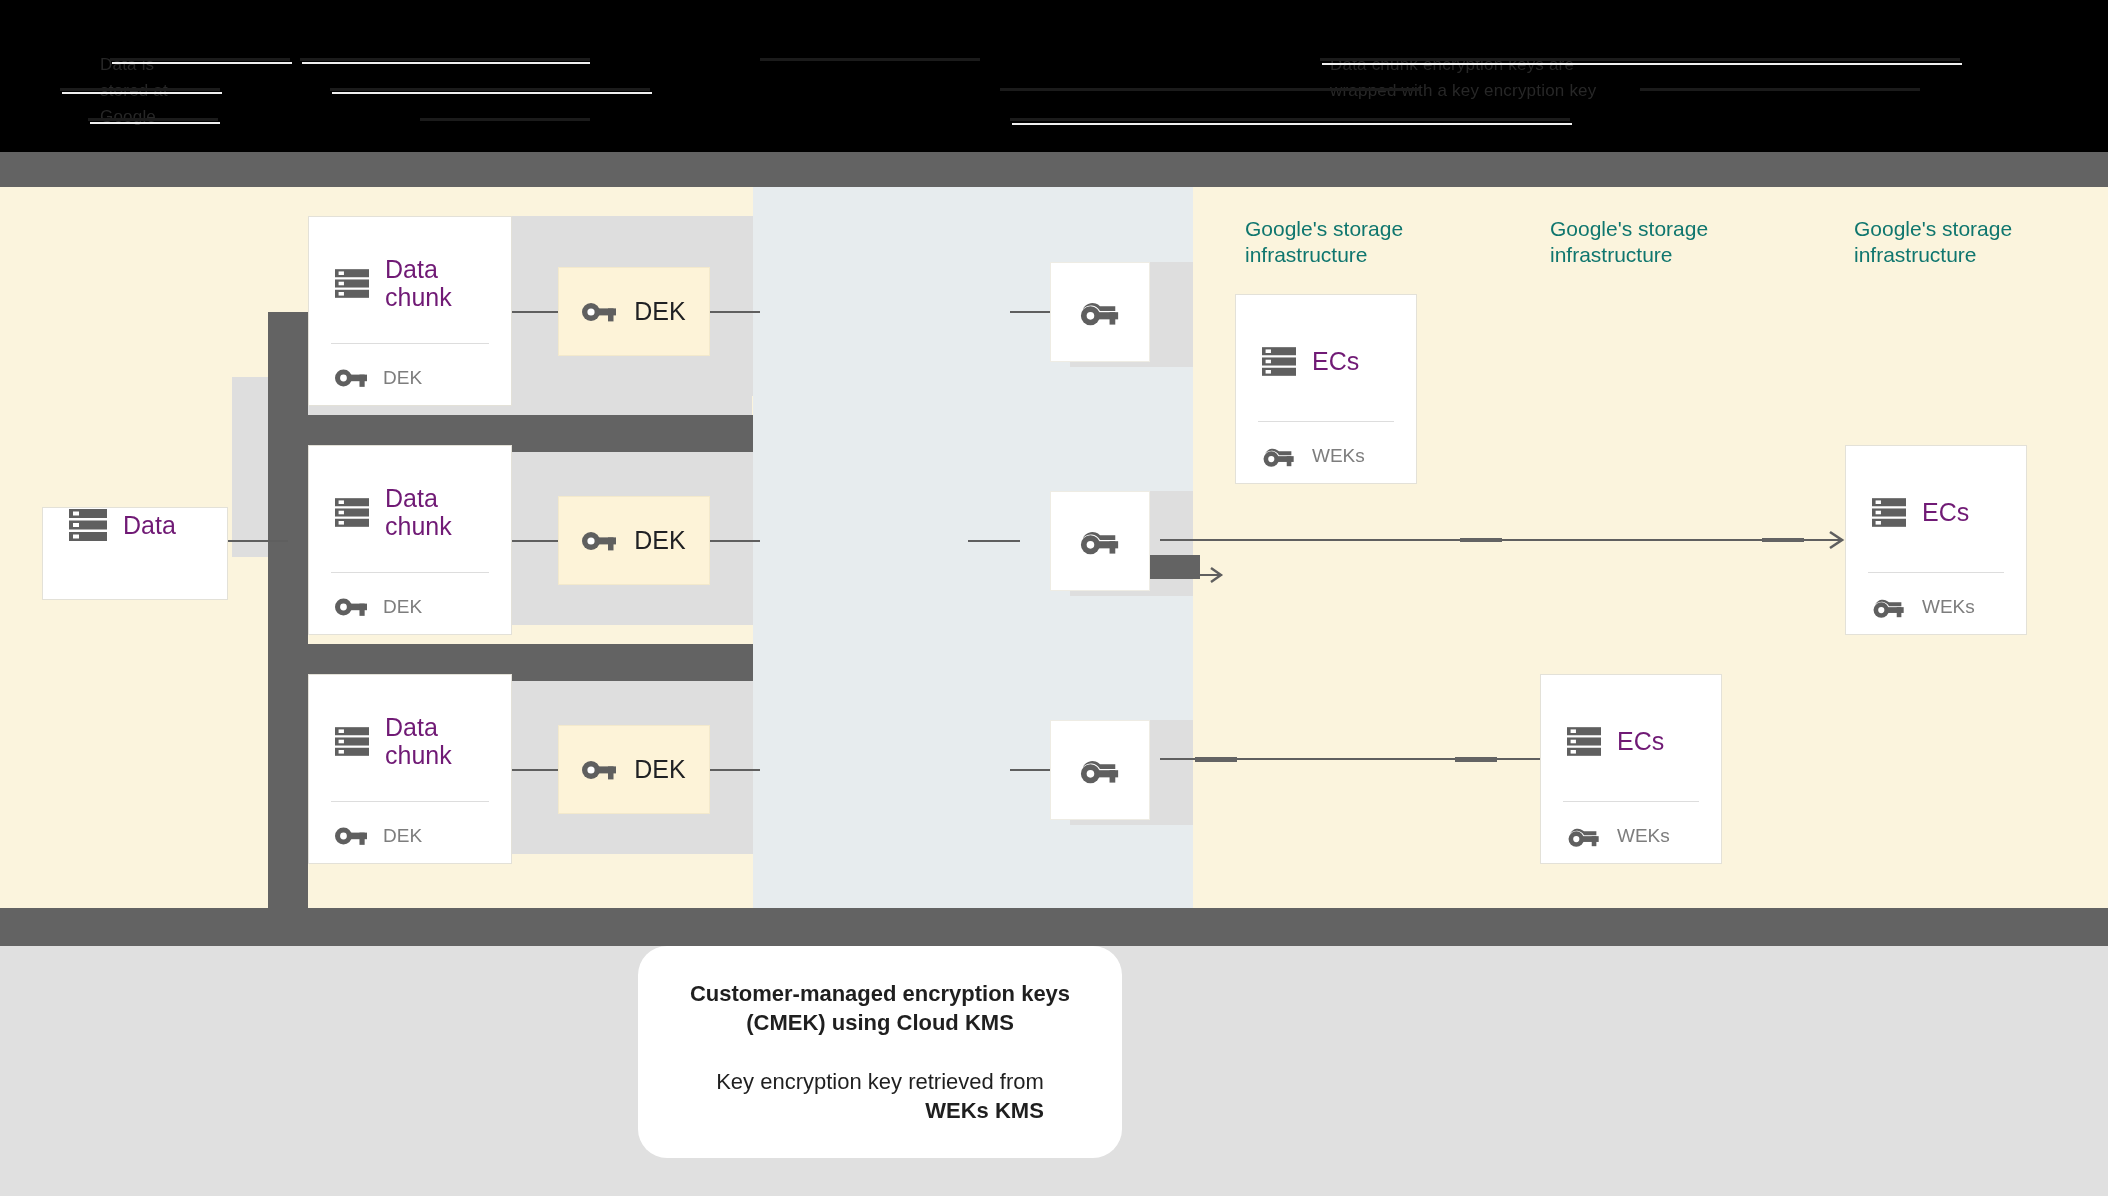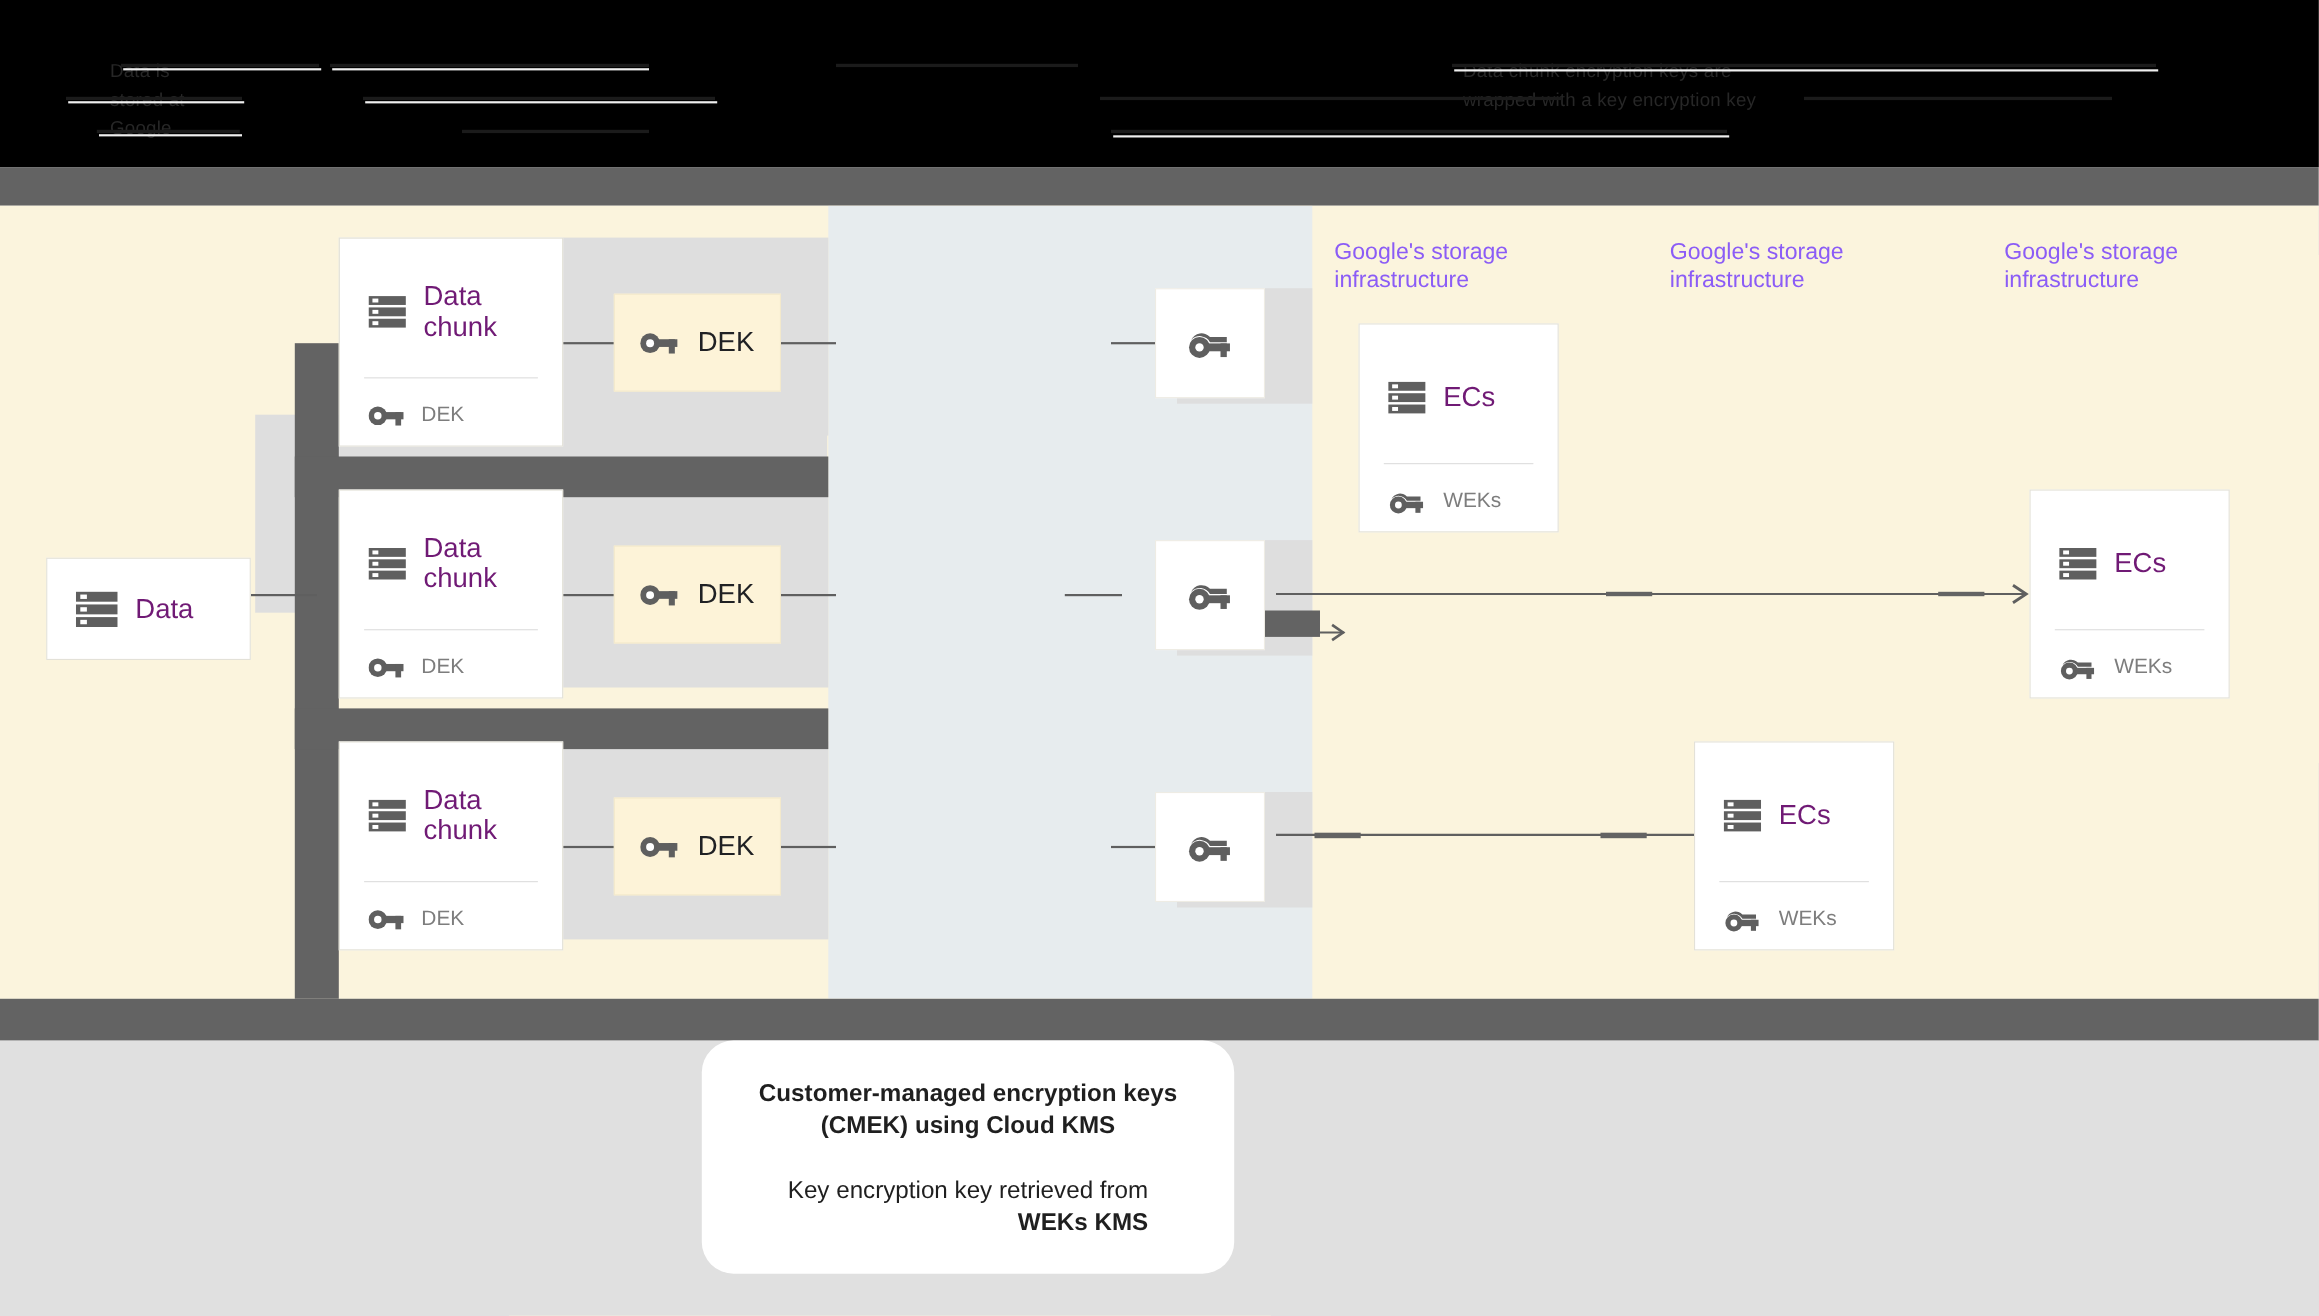--- a/index.html
+++ b/index.html
@@ -36,21 +36,21 @@
   .label-md{font-size:25px;color:#202124;}
 
   .dek-box{background:#fdf3d8;border:1px solid #f3e9cc;box-sizing:border-box;
      display:flex;align-items:center;justify-content:center;gap:18px;}
   .kek-box{background:#ddeee6;border:1px solid #d3e4dc;box-sizing:border-box;
      display:flex;align-items:center;justify-content:center;gap:18px;}
   .keycard{background:#fff;border:1px solid #eeece4;box-sizing:border-box;
      display:flex;align-items:center;justify-content:center;}
 
   .stack-icon{display:block;}
-  .infra-label{font-size:21px;line-height:26px;color:#8b5cf6;white-space:pre-line;}
+  .infra-label{font-size:21px;line-height:26px;color:#0f766e;white-space:pre-line;margin-left:32px;}
 
   .connector{background:#5f5f5f;height:2px;}
   .occl{background:#636363;}
 
   
   #gray-band-bottom{left:0;top:908px;width:2108px;height:38px;background:#636363;}
   #bottom-area{left:0;top:946px;width:2108px;height:250px;background:#e0e0e0;}
   #caption{left:638px;top:946px;width:484px;height:212px;background:#fff;
       display:flex;flex-direction:column;align-items:center;justify-content:center;
       text-align:center;box-sizing:border-box;padding:0 28px;border-radius:29px;}
@@ -134,21 +134,21 @@
     <line x1="0" y1="10" x2="452" y2="10" stroke="#5f5f5f" stroke-width="2"></line>
     <polyline points="441,3 452,10 441,17" fill="none" stroke="#5f5f5f" stroke-width="2.4"></polyline>
   </svg>
 
   <div class="abs occl" style="left:1100px;top:368px;width:100px;height:24px;"></div>
   <div class="abs occl" style="left:1460px;top:351px;width:42px;height:4px;"></div>
   <div class="abs occl" style="left:1762px;top:351px;width:42px;height:4px;"></div>
   <div class="abs occl" style="left:1195px;top:570px;width:42px;height:5px;"></div>
   <div class="abs occl" style="left:1455px;top:570px;width:42px;height:5px;"></div>
 
-  <div class="abs card" style="left:42px;top:320px;width:186px;height:93px;display:flex;align-items:center;">
+  <div class="abs card" style="left:42px;top:320px;width:186px;height:93px;display:flex;align-items:flex-start;">
     <div class="row" style="width:100%;">
       <svg class="stack-icon" width="38" height="34" viewBox="0 0 38 34">
         <rect x="0" y="1" width="38" height="9" fill="#5f5f5f"></rect>
           <rect x="4" y="3.5" width="6" height="4" fill="#fff"></rect>
         <rect x="0" y="12.5" width="38" height="9" fill="#5f5f5f"></rect>
           <rect x="4" y="15" width="6" height="4" fill="#fff"></rect>
         <rect x="0" y="24" width="38" height="9" fill="#5f5f5f"></rect>
           <rect x="4" y="26.5" width="6" height="4" fill="#fff"></rect>
       </svg>
       <span class="label-lg">Data</span>

